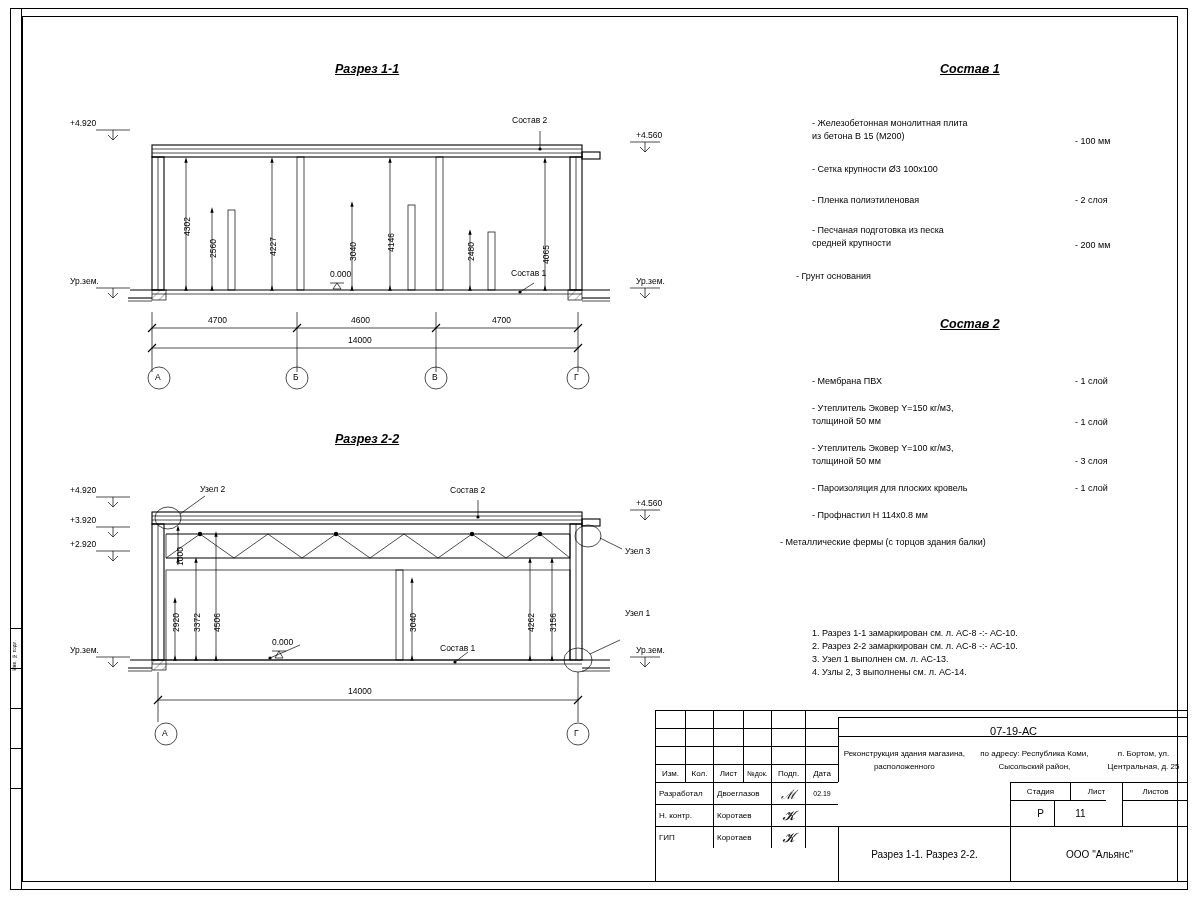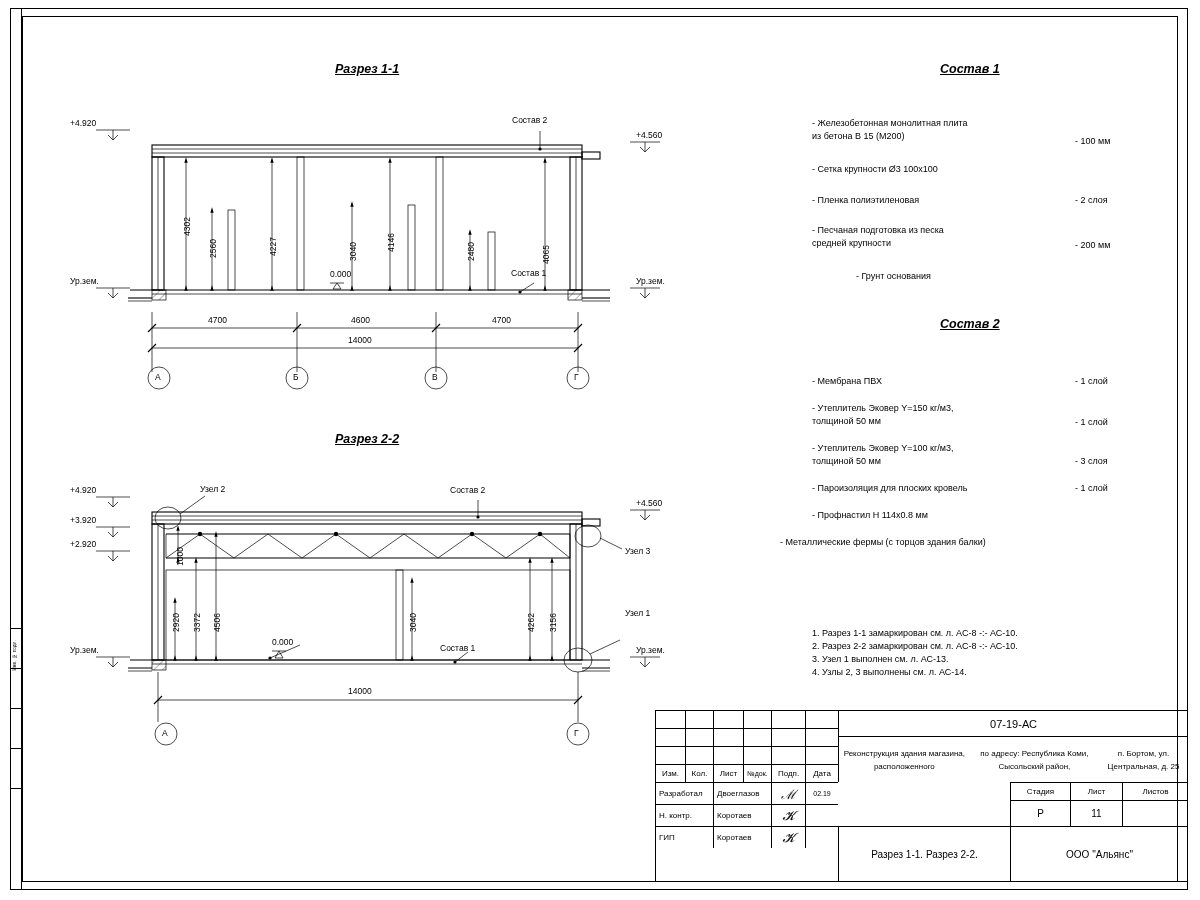--- a/index.html
+++ b/index.html
@@ -298,21 +298,21 @@
 <div class="spec-head" style="left:940px;top:62px;">Состав 1</div>
 <div class="spec-item" style="left:812px;top:118px;">- Железобетонная  монолитная плита</div>
 <div class="spec-item" style="left:812px;top:131px;">  из бетона В 15 (М200)</div>
 <div class="spec-item" style="left:1075px;top:136px;">- 100 мм</div>
 <div class="spec-item" style="left:812px;top:164px;">- Сетка крупности Ø3 100х100</div>
 <div class="spec-item" style="left:812px;top:195px;">- Пленка полиэтиленовая</div>
 <div class="spec-item" style="left:1075px;top:195px;">-  2 слоя</div>
 <div class="spec-item" style="left:812px;top:225px;">- Песчаная подготовка из песка</div>
 <div class="spec-item" style="left:812px;top:238px;text-align:center;">  средней крупности</div>
 <div class="spec-item" style="left:1075px;top:240px;">- 200 мм</div>
-<div class="spec-item" style="left:856px;top:271px;">- Грунт основания</div>
+<div class="spec-item" style="left:796px;top:271px;">- Грунт основания</div>
 
 <div class="spec-head" style="left:940px;top:317px;">Состав 2</div>
 <div class="spec-item" style="left:812px;top:376px;">- Мембрана ПВХ</div>
 <div class="spec-item" style="left:1075px;top:376px;">- 1 слой</div>
 <div class="spec-item" style="left:812px;top:403px;">- Утеплитель Эковер Y=150 кг/м3,</div>
 <div class="spec-item" style="left:812px;top:416px;">  толщиной 50 мм</div>
 <div class="spec-item" style="left:1075px;top:417px;">- 1 слой</div>
 <div class="spec-item" style="left:812px;top:443px;">- Утеплитель Эковер Y=100 кг/м3,</div>
 <div class="spec-item" style="left:812px;top:456px;">  толщиной 50 мм</div>
 <div class="spec-item" style="left:1075px;top:456px;">- 3 слоя</div>
@@ -373,30 +373,30 @@
     </div>
   <div class="cell" style="left:150px;top:94px;width:33px;height:22px;"></div>
 
   <div class="cell" style="left:0;top:116px;width:58px;height:22px;justify-content:flex-start;padding-left:3px;">ГИП</div>
   <div class="cell" style="left:58px;top:116px;width:58px;height:22px;justify-content:flex-start;padding-left:3px;">Коротаев</div>
   <div class="cell" style="left:116px;top:116px;width:34px;height:22px;">
       <span class="sig">𝓚</span>
     </div>
   <div class="cell" style="left:150px;top:116px;width:33px;height:22px;"></div>
 
-  <div class="cell" style="left:183px;top:0;width:350px;height:26px;font-size:11px;">07-19-АС</div>
+  <div class="cell" style="left:183px;top:7px;width:350px;height:26px;font-size:11px;">07-19-АС</div>
 
   <div class="cell" style="left:183px;top:26px;width:350px;height:46px;flex-direction:row;justify-content:center;line-height:13px;">
     <span>Реконструкция здания магазина, расположенного</span>
     <span>по адресу: Республика Коми, Сысольский район,</span>
     <span>п. Бортом, ул. Центральная, д. 25</span>
   </div>
 
   <div class="cell" style="left:355px;top:72px;width:60px;height:18px;font-size:8px;">Стадия</div>
   <div class="cell" style="left:415px;top:72px;width:52px;height:18px;font-size:8px;">Лист</div>
   <div class="cell" style="left:467px;top:72px;width:66px;height:18px;font-size:8px;">Листов</div>
   <div class="cell" style="left:355px;top:90px;width:60px;height:26px;font-size:10px;">Р</div>
-  <div class="cell" style="left:415px;top:90px;width:52px;height:26px;font-size:10px;text-align:center;">11</div>
+  <div class="cell" style="left:399px;top:90px;width:52px;height:26px;font-size:10px;text-align:center;">11</div>
   <div class="cell" style="left:467px;top:90px;width:66px;height:26px;font-size:10px;"></div>
 
   <div class="cell" style="left:183px;top:116px;width:172px;height:56px;font-size:10px;">Разрез 1-1. Разрез 2-2.</div>
   <div class="cell" style="left:355px;top:116px;width:178px;height:56px;font-size:10px;">ООО "Альянс"</div>
 </div>
 
 </body></html>

